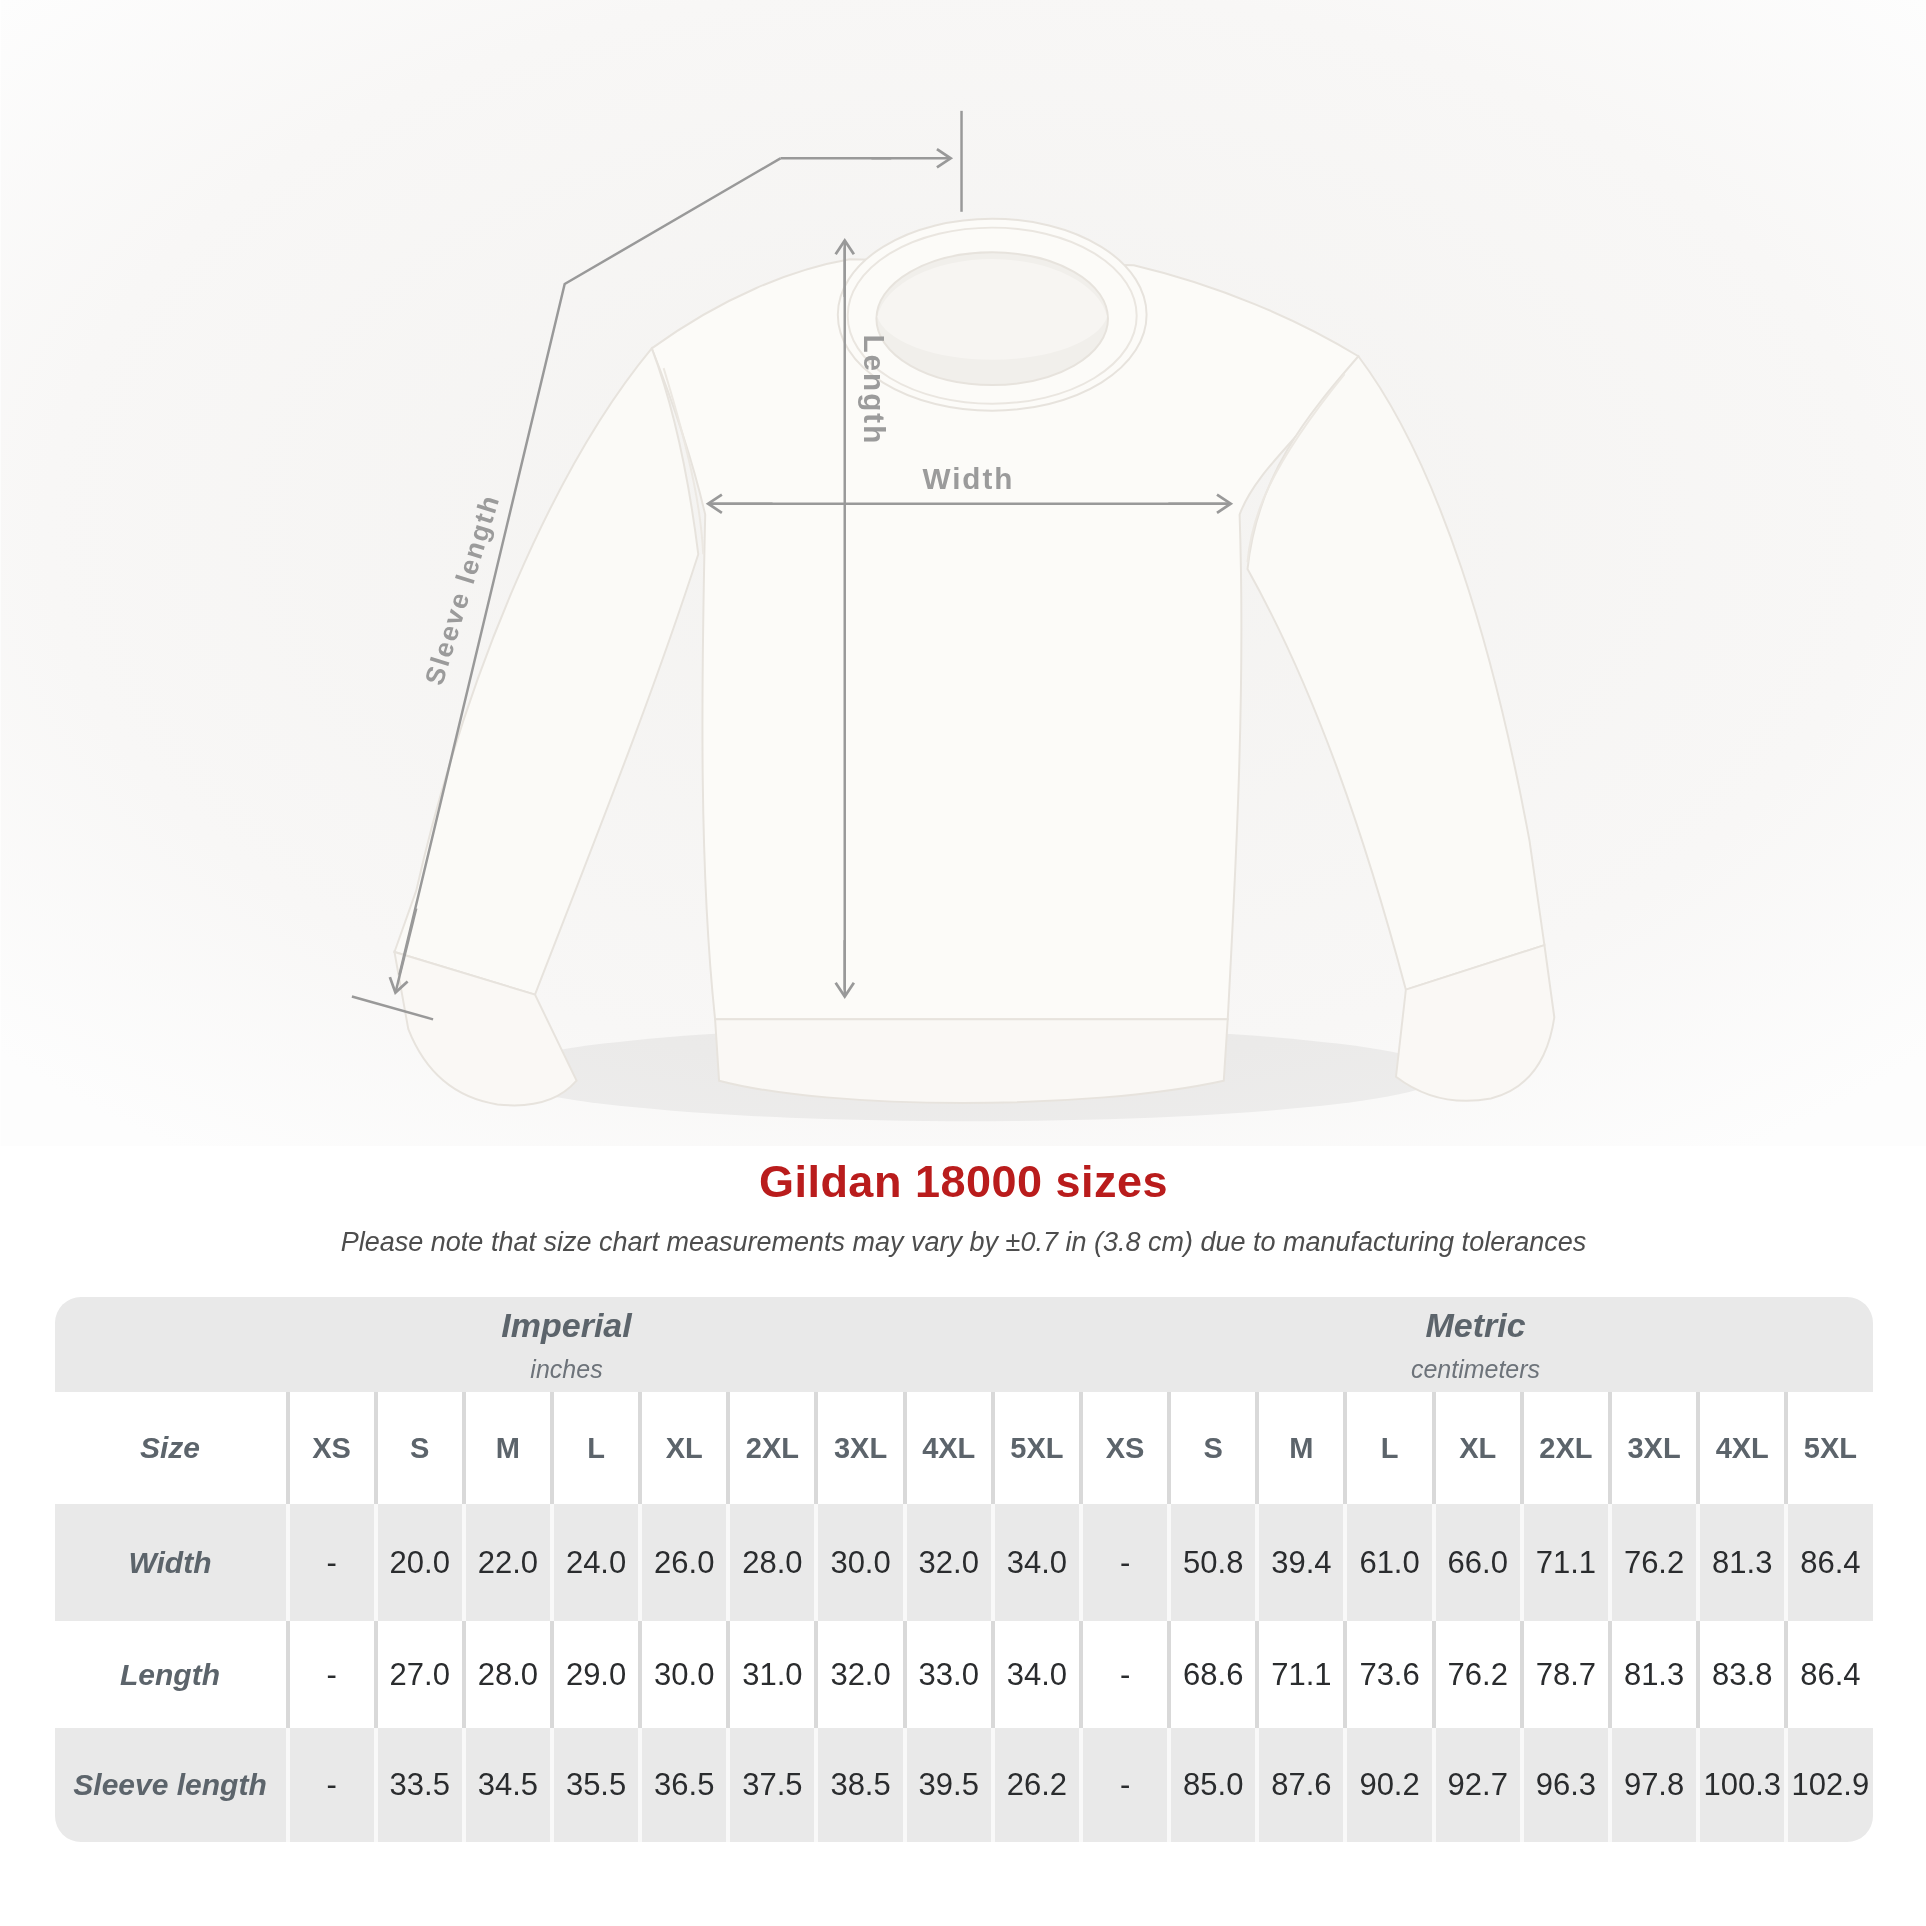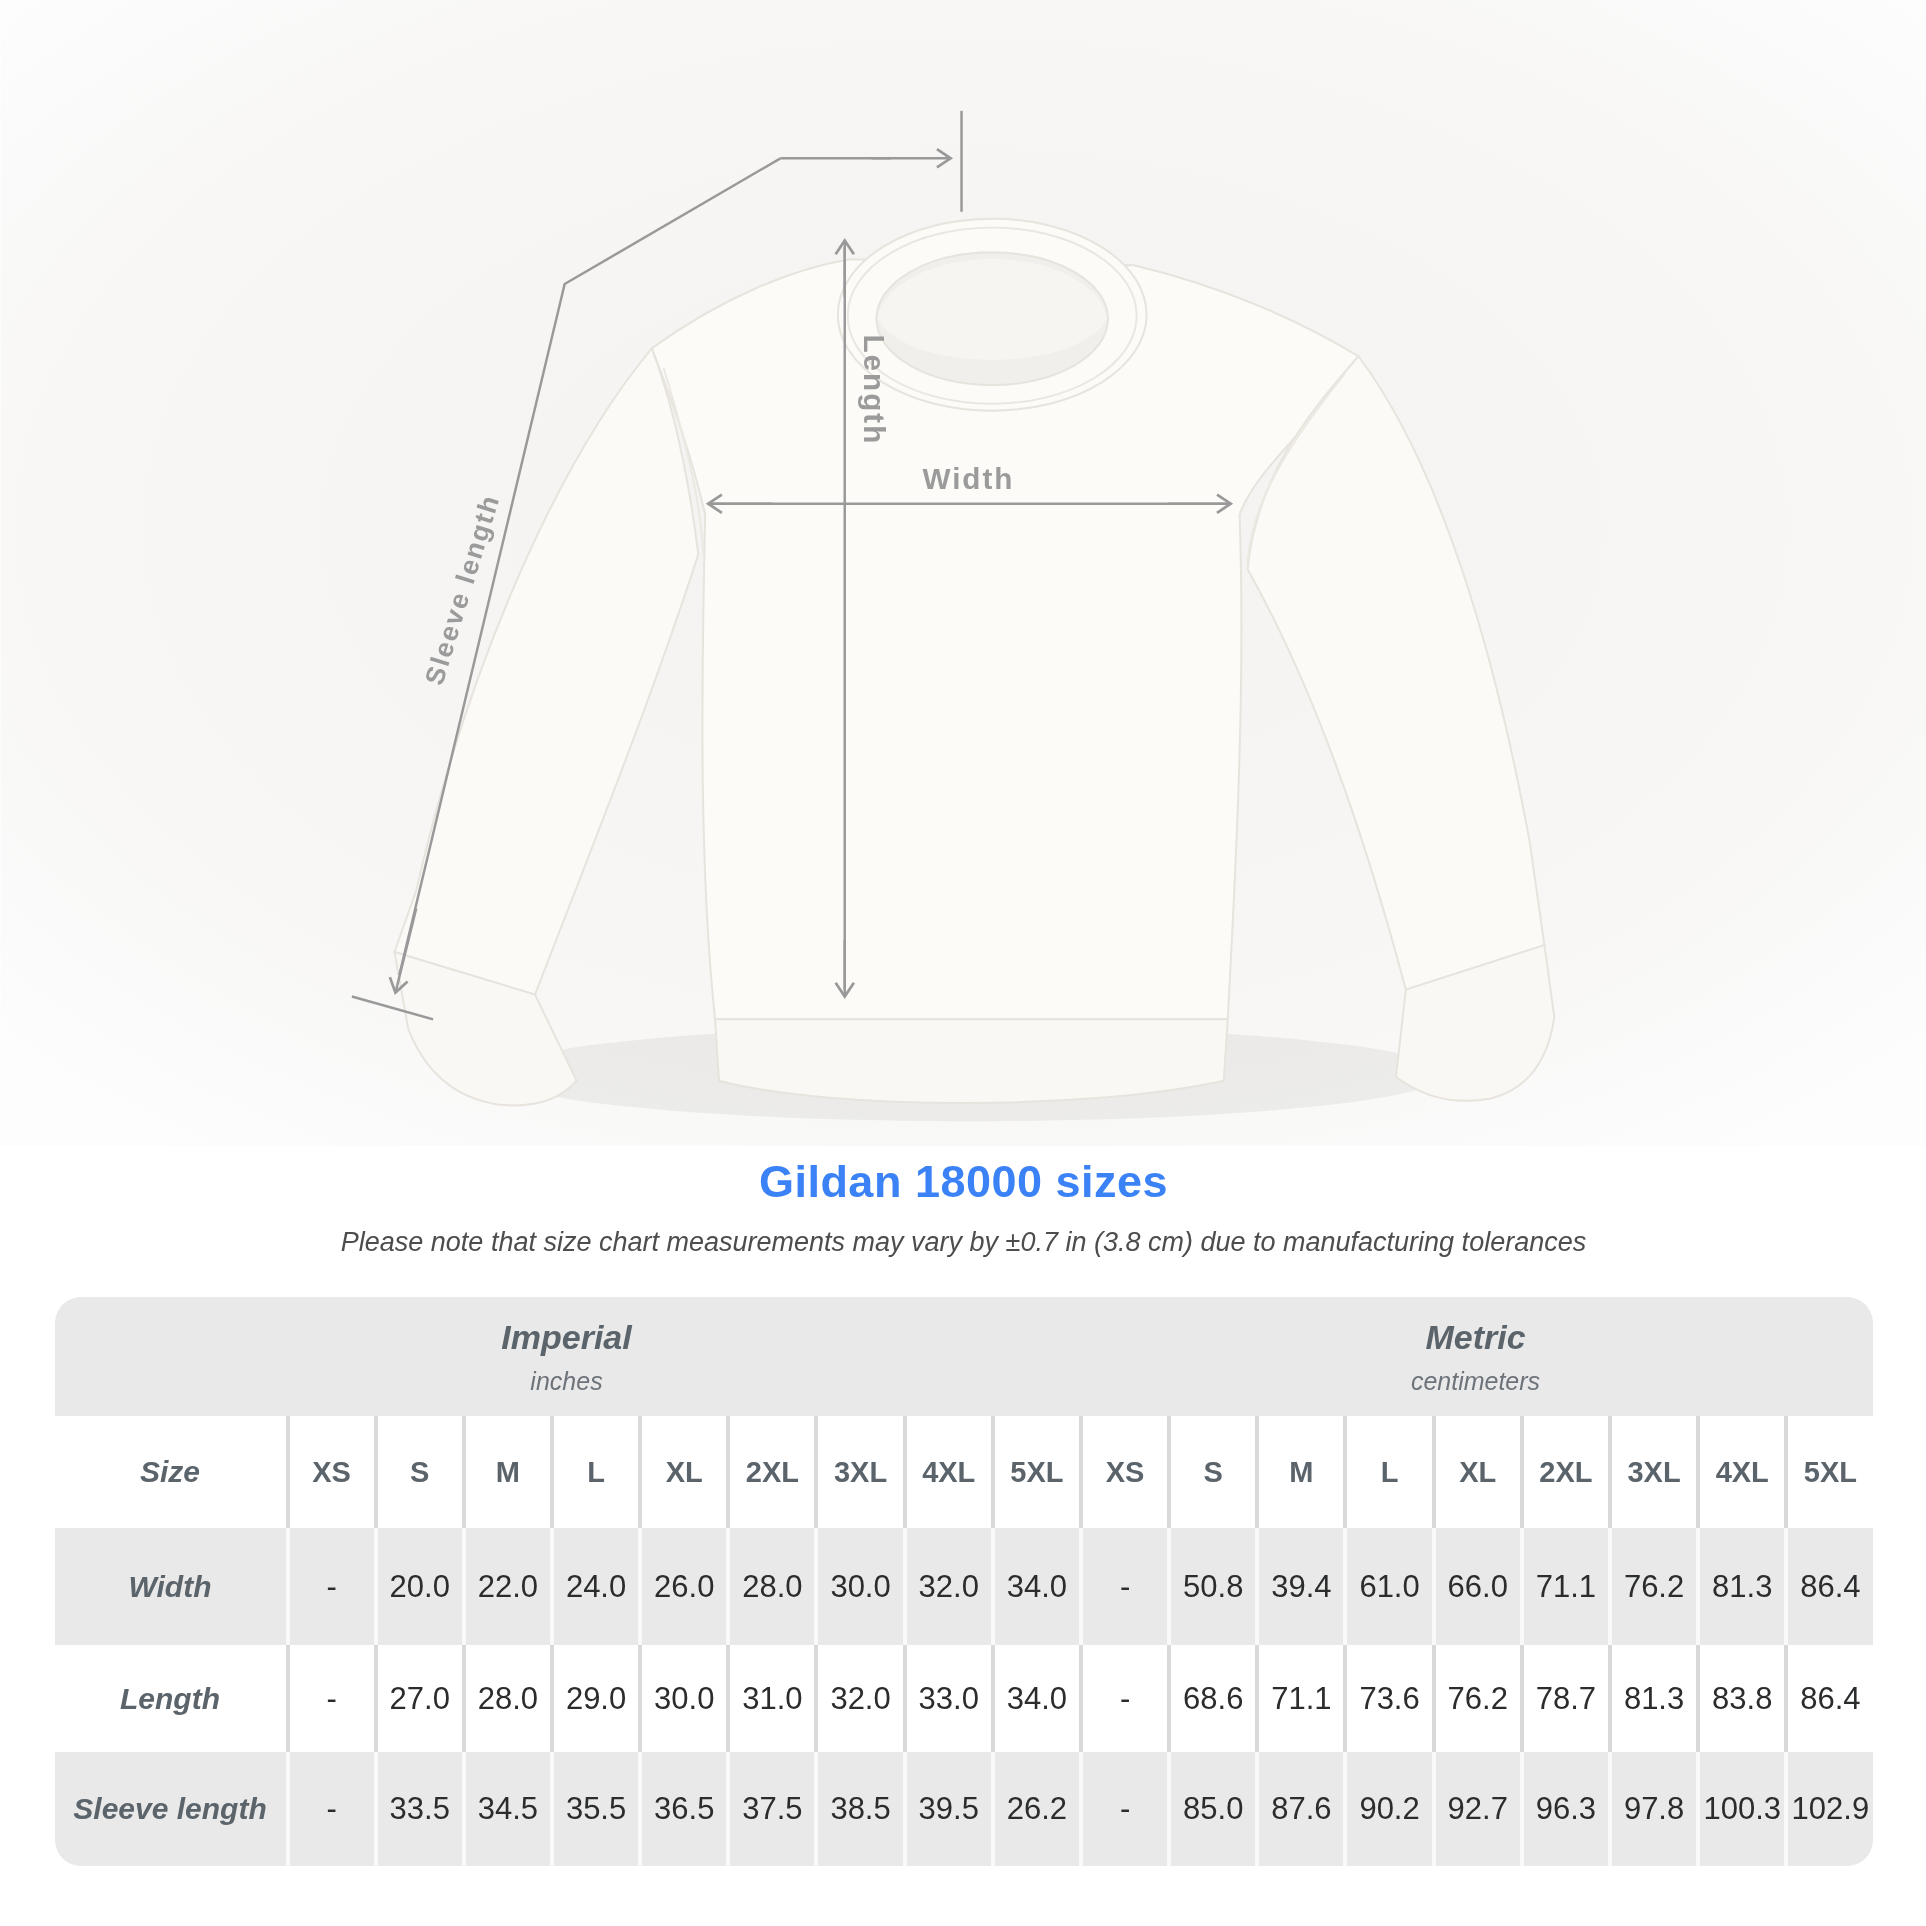--- a/index.html
+++ b/index.html
@@ -4,32 +4,32 @@
 <style>
   html,body { margin:0; padding:0; }
   body {
     width:1927px; height:1927px; background:#ffffff;
     font-family:"Liberation Sans", sans-serif;
     overflow:hidden;
   }
   .photo { display:block; }
   .page-title {
     margin:10px 0 0; text-align:center;
-    font-size:45px; font-weight:bold; color:#3b82f6; letter-spacing:0.5px;
+    font-size:45px; font-weight:bold; color:#b91c1c; letter-spacing:0.5px;
     line-height:51px;
   }
   .page-subtitle {
     margin:18px 0 0; text-align:center; font-style:italic;
     font-size:27px; color:#4d4d4d; line-height:34px;
   }
   .size-table {
     width:1818px; margin:38px auto 0;
     border-radius:26px; overflow:hidden;
   }
-  .band { display:grid; grid-template-columns:1024px auto; background:#e9e9e9; height:119px; }
+  .band { display:grid; grid-template-columns:1024px auto; background:#e9e9e9; height:95px; }
   .band-cell { display:flex; flex-direction:column; justify-content:center; align-items:center; gap:10px; }
   .g-label { font-size:34px; font-weight:bold; font-style:italic; color:#5c646b; }
   .g-units { font-size:25px; font-style:italic; color:#6d737a; }
   .trow { display:grid; grid-template-columns:231px repeat(18, 1fr); }
   .trow.white { background:#ffffff; }
   .trow.gray  { background:#e9e9e9; }
   .row-sizes { height:112px; }
   .row-w { height:117px; }
   .row-l { height:107px; }
   .row-s { height:114px; }

